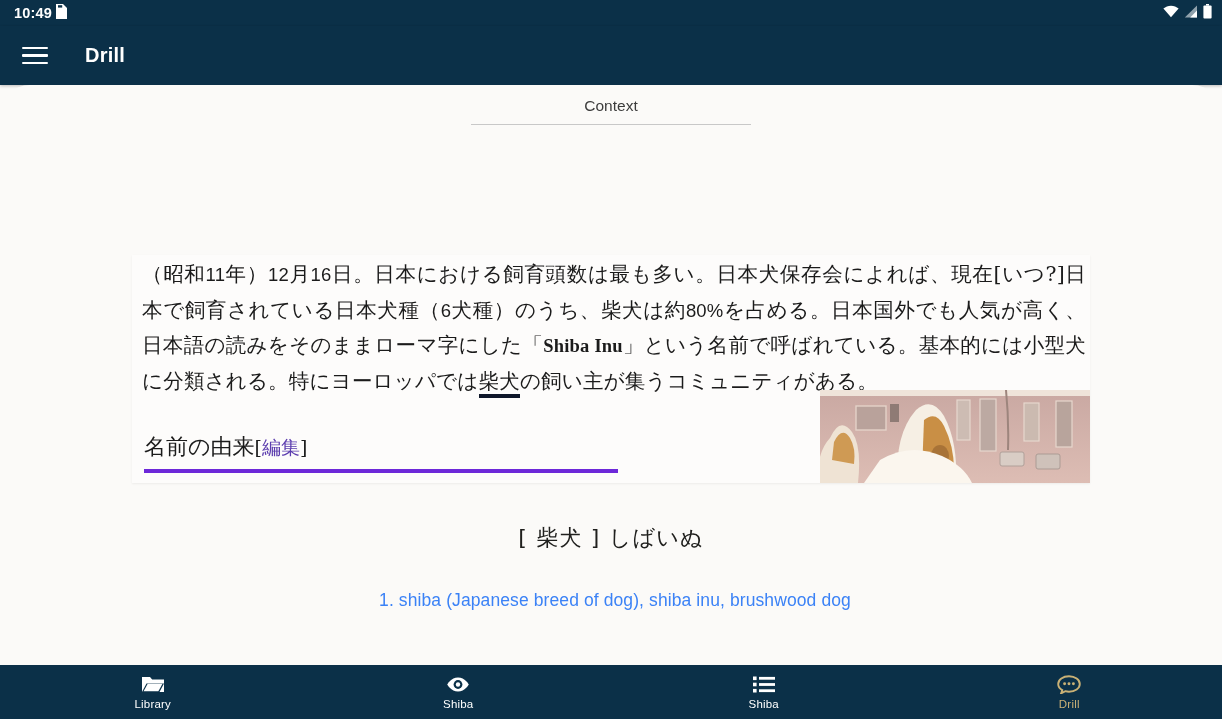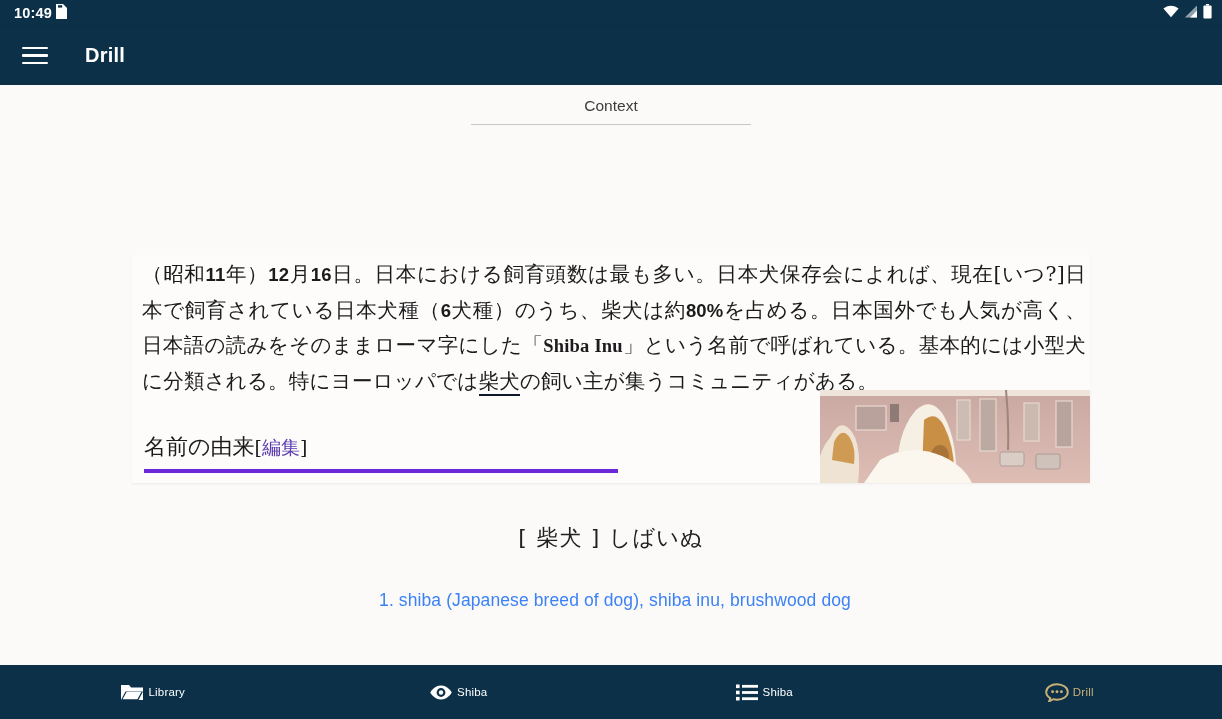--- a/index.html
+++ b/index.html
@@ -57,20 +57,21 @@
     font-weight: bold;
     letter-spacing: .2px;
   }
 
   
   .content {
     flex: 1 1 auto;
     position: relative;
     background: #fbfaf8;
     overflow: hidden;
+    border-radius: 30px;
   }
 
   
   .tabrow {
     display: flex; justify-content: center;
     padding-top: 7px;
   }
   .tab {
     width: 280px;
     text-align: center;
@@ -97,23 +98,23 @@
     color: #1b1b1b;
     padding: 2px 4px 0 10px;
     text-align: justify;
     letter-spacing: .2px;
   }
   .ja-para .latin {
     font-family: Liberation Serif, serif;
     font-weight: bold;
     font-size: 18.5px;
   }
-  .ja-para .num { font-family: "Liberation Sans", sans-serif; font-weight: bold; font-size: 18.5px; }
+  .ja-para .num { font-family: "Liberation Sans", sans-serif; font-weight: normal; font-size: 18.5px; }
   .hl-underline {
-    border-bottom: 2px solid #0f172a;
+    border-bottom: 4px solid #0f172a;
     padding-bottom: 1px;
   }
   .section-head {
     position: absolute;
     left: 12px; bottom: 10px;
     width: 474px;
     font-family: "DejaVu Serif", "Liberation Serif", serif;
     font-size: 22px;
     color: #1b1b1b;
     padding-bottom: 7px;
@@ -154,21 +155,21 @@
   }
 
   
   .bottomnav {
     height: 54px; flex: 0 0 54px;
     background: #0b3048;
     display: flex;
   }
   .nav-item {
     flex: 1 1 0;
-    display: flex; flex-direction: row;
+    display: flex; flex-direction: column;
     align-items: center; justify-content: center;
     gap: 4px;
     color: #ffffff;
     cursor: pointer;
   }
   .nav-item .nav-label {
     font-size: 11.5px;
     letter-spacing: .2px;
   }
   .nav-item.active { color: #c9b176; }

